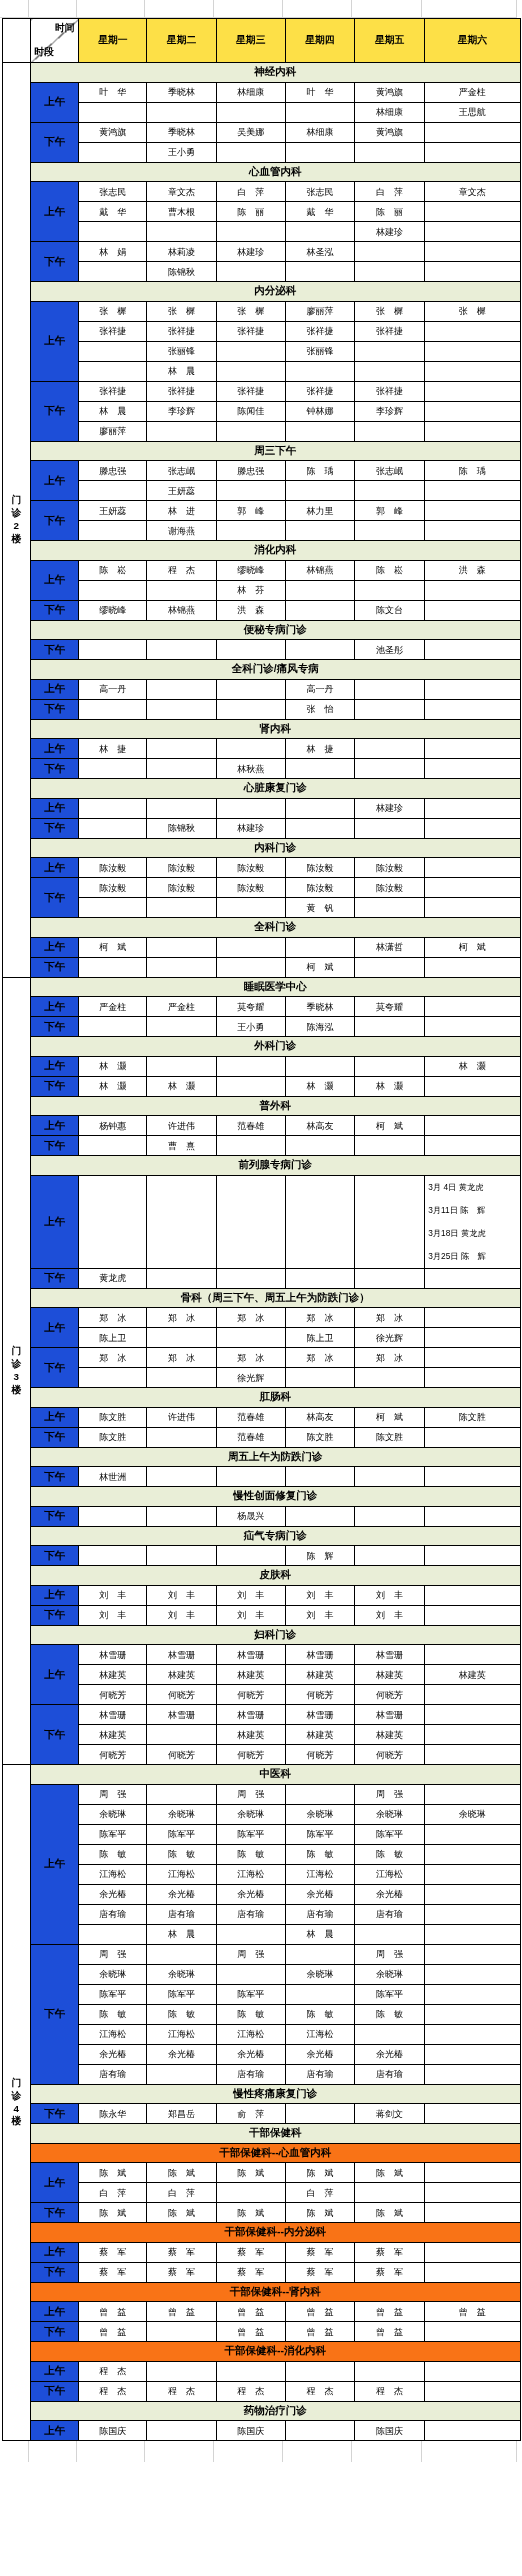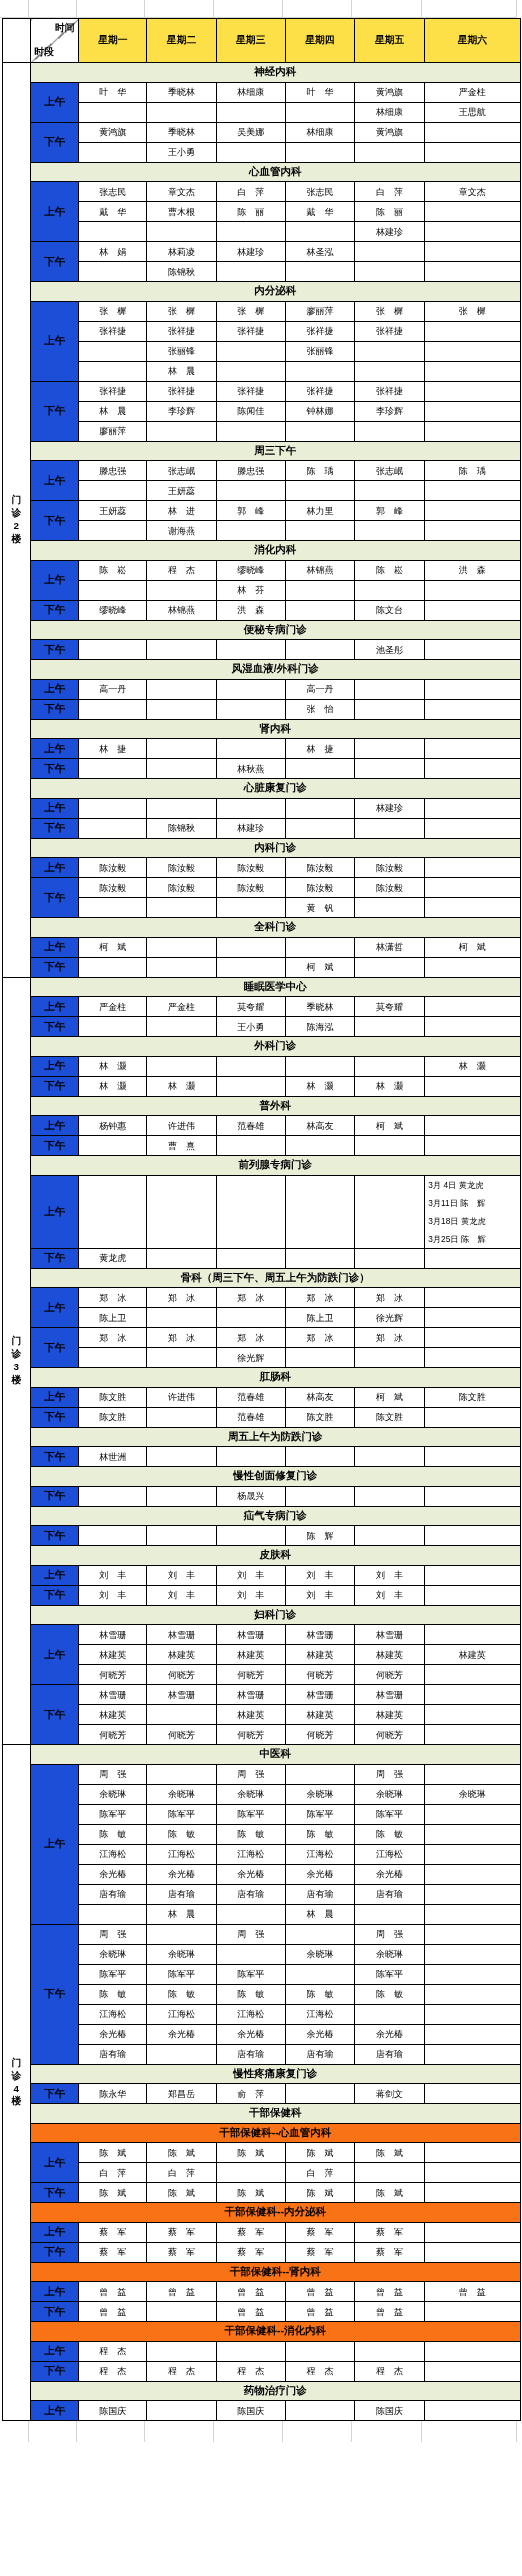--- a/index.html
+++ b/index.html
@@ -19,21 +19,21 @@
       background:linear-gradient(to bottom right,transparent 49.2%,#555 49.2%,#555 50.8%,transparent 50.8%);}
   .corner-top{position:absolute;top:3px;right:3.8px;font-size:9.8px;font-weight:bold;}
   .corner-bottom{position:absolute;bottom:3px;left:3px;font-size:9.8px;font-weight:bold;}
   th.day{font-size:9.8px;font-weight:bold;background:#fde047;font-family:Liberation Mono, monospace;}
   td.floor-cell{font-size:9.8px;font-weight:bold;background:#fff;line-height:12.8px;padding:3px 0;}
   td.band{font-size:10.5px;font-weight:bold;height:19.5px;}
   td.band.green{background:#e9eed7;}
   td.band.white{background:#f97316;}
   td.period{font-size:10.5px;font-weight:bold;background:#1d4ed8;}
   td.cell{font-size:9px;height:20px;white-space:pre-line;line-height:18px;}
-  td.cell.multiline{text-align:left;font-size:8.3px;line-height:18px;padding-left:3px;}
+  td.cell.multiline{text-align:left;font-size:8.3px;line-height:23px;padding-left:3px;}
   tr.floor-start td{border-top:1.5px solid #000;}
 </style>
 </head>
 <body>
 
 <div class="grid-strip top">
     <div class="gcell" style="width: 28.6px;"></div>
     <div class="gcell" style="width: 48px;"></div>
     <div class="gcell" style="width: 68px;"></div>
     <div class="gcell" style="width: 69px;"></div>
@@ -291,21 +291,21 @@
       <tr>
         <td class="period" rowspan="1">下午</td>
         <td class="cell"></td>
         <td class="cell"></td>
         <td class="cell"></td>
         <td class="cell"></td>
         <td class="cell">池圣彤</td>
         <td class="cell"></td>
       </tr>
       <tr>
-        <td class="band green" colspan="7">风湿血液/外科门诊</td>
+        <td class="band green" colspan="7">全科门诊/痛风专病</td>
       </tr>
       <tr>
         <td class="period" rowspan="1">上午</td>
         <td class="cell">高一丹</td>
         <td class="cell"></td>
         <td class="cell"></td>
         <td class="cell">高一丹</td>
         <td class="cell"></td>
         <td class="cell"></td>
       </tr>

